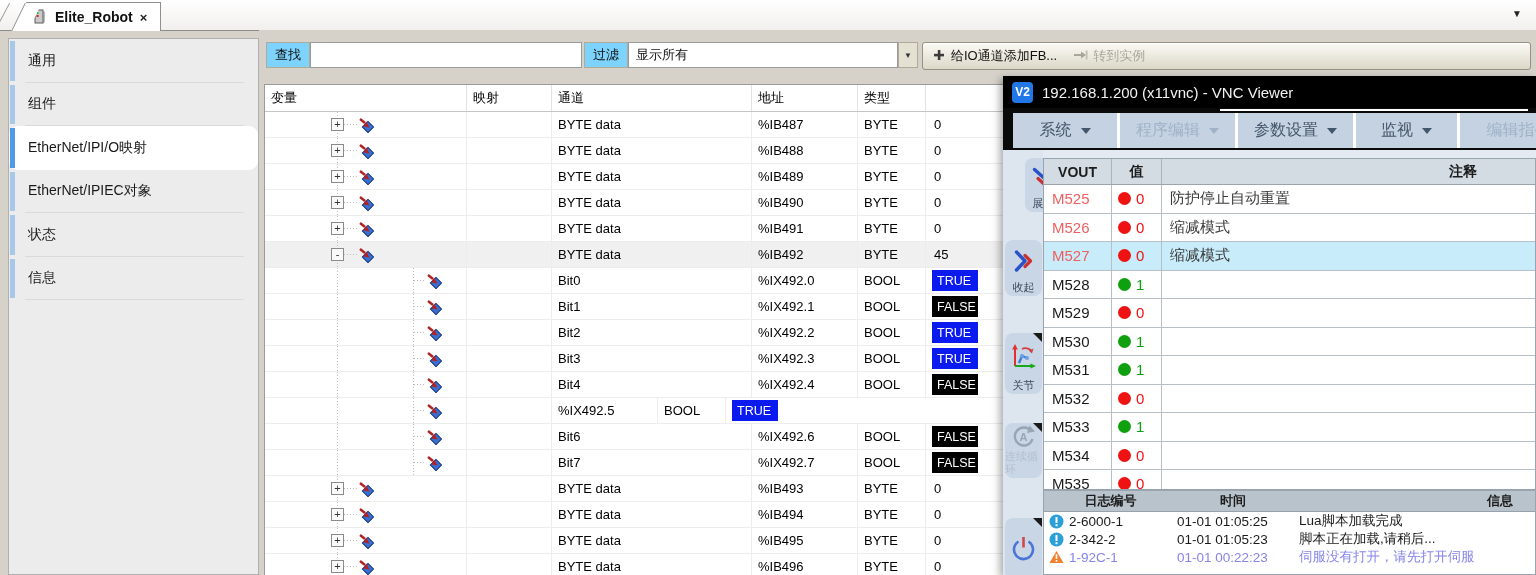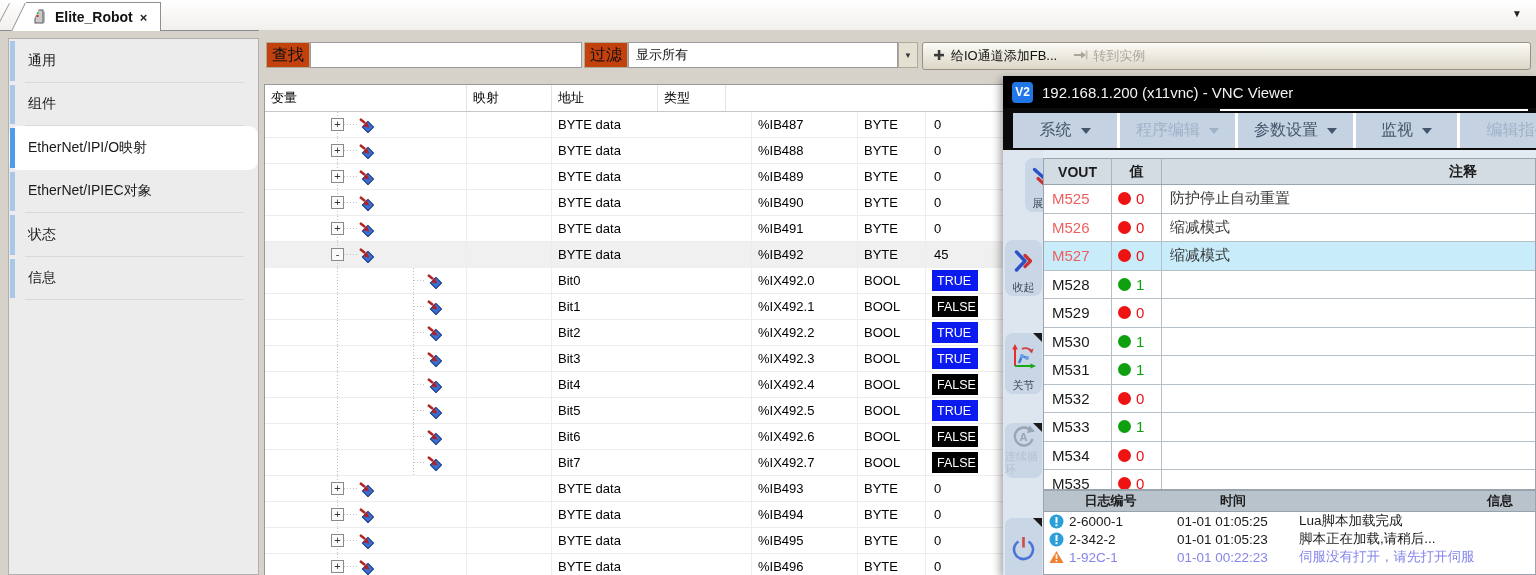--- a/index.html
+++ b/index.html
@@ -23,22 +23,22 @@
   .side-item{position:relative;height:43.5px;display:flex;align-items:center;padding-left:19px;
              font-size:14px;color:#1a1a1a;box-sizing:border-box;}
   .side-item .strip{position:absolute;left:1px;top:2px;bottom:2px;width:5px;background:#a9c7e7;}
   .side-item.selected{background:#ffffff;border-radius:9px;}
   .side-item.selected .strip{background:#4f9bea;}
   .side-item::after{content:"";position:absolute;left:16px;right:14px;bottom:0;height:1px;background:#dadada;}
   .side-item.selected::after{background:transparent;}
   
   .editor{position:absolute;left:259px;top:30px;right:0;bottom:0;background:#d6d2ca;}
   .toolbar{position:absolute;left:5px;top:12px;right:4px;height:28px;}
-  .tool-label{position:absolute;top:0;height:26px;background:#c2410c;border:1px solid #b0ab98;
-              box-sizing:border-box;font-size:16px;color:#111;display:flex;align-items:center;justify-content:center;}
+  .tool-label{position:absolute;top:0;height:26px;background:#7dd3fc;border:1px solid #b0ab98;
+              box-sizing:border-box;font-size:13px;color:#111;display:flex;align-items:center;justify-content:center;}
   #find-label{left:2px;width:44px;}
   #find-input{position:absolute;left:46px;top:0;width:272px;height:26px;border:1px solid #9a9a9a;
               background:#fff;box-sizing:border-box;font:13px "Liberation Sans",sans-serif;padding:0 4px;outline:none;}
   #filter-label{left:320px;width:44px;}
   #filter-field{position:absolute;left:364px;top:0;width:270px;height:26px;background:#fff;
                 border:1px solid #9a9a9a;box-sizing:border-box;display:flex;align-items:center;
                 padding-left:7px;font-size:13px;color:#111;}
   #filter-drop{position:absolute;left:634px;top:0;width:20px;height:26px;background:#e4e0d2;
                border:1px solid #b0ab98;box-sizing:border-box;display:flex;align-items:center;
                justify-content:center;font-size:8px;color:#333;}
@@ -197,20 +197,21 @@
                 <rect x="11.6" y="1.5" width="2" height="9" fill="#c6c2b6"></rect>
               </svg></span>
           <span>转到实例</span>
         </span>
       </div>
     </div>
     <div class="io-table">
       <div class="io-head" id="io-head">
           <div class="hc w0">变量</div>
           <div class="hc w1">映射</div>
+          <div class="hc w2">通道</div>
           <div class="hc w3">地址</div>
           <div class="hc w4">类型</div>
           <div class="hc w5"></div>
         </div>
       <div id="io-body">
           <div class="io-row">
             <span class="trunk"></span>
             <div class="c w0">
               <span class="expand">+</span>
               <span class="treeh"></span>
@@ -447,21 +448,20 @@
               <span class="varicon">
                 <svg width="16" height="16" viewBox="0 0 16 16">
                   <rect x="6" y="6" width="8" height="8" fill="#3a6fd0" stroke="#12357e" stroke-width="1" transform="rotate(45 10 10)"></rect>
                   <line x1="2" y1="2" x2="7" y2="6" stroke="#b22222" stroke-width="2.4"></line>
                   <polygon points="5.5,9.5 11.5,10.5 8.2,4.6" fill="#b22222"></polygon>
                 </svg>
               </span>
             </div>
             <span class="trunk t2"></span>
             <div class="c w1"></div>
-            <div class="c w2">Bit5</div>
             <div class="c w3">%IX492.5</div>
             <div class="c w4">BOOL</div>
             <div class="c w5">
               <span class="badge b-true">TRUE</span>
             </div>
           </div>
           <div class="io-row">
             <span class="trunk"></span>
             <div class="c w0">
               <span class="treeh tb"></span>

